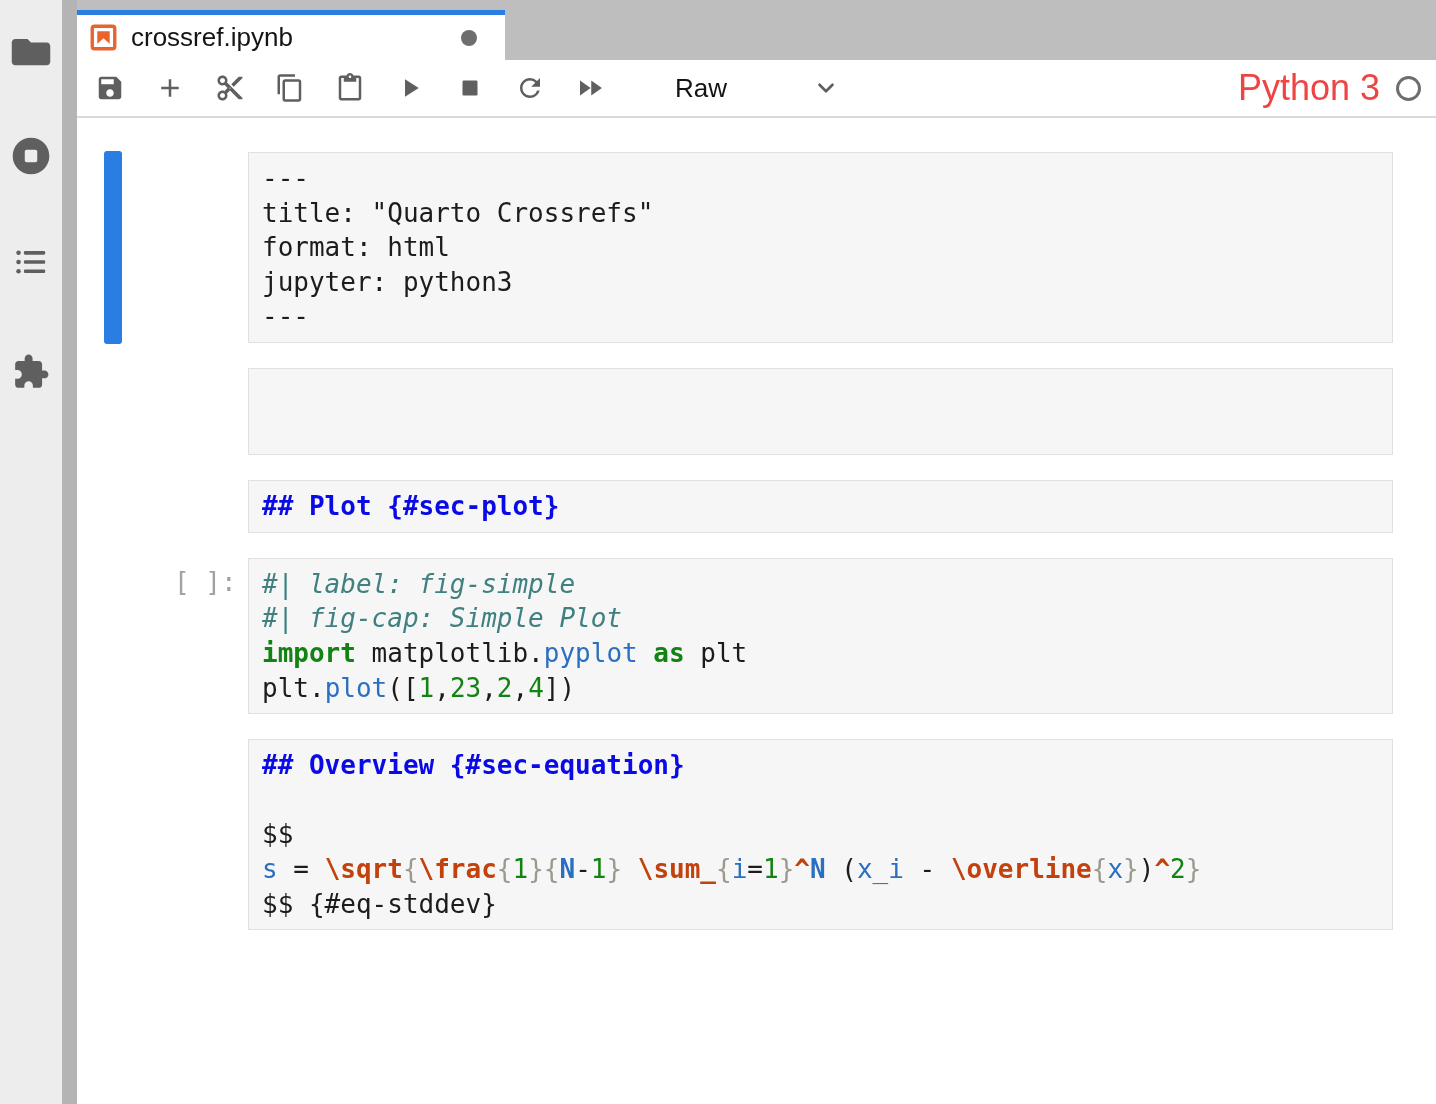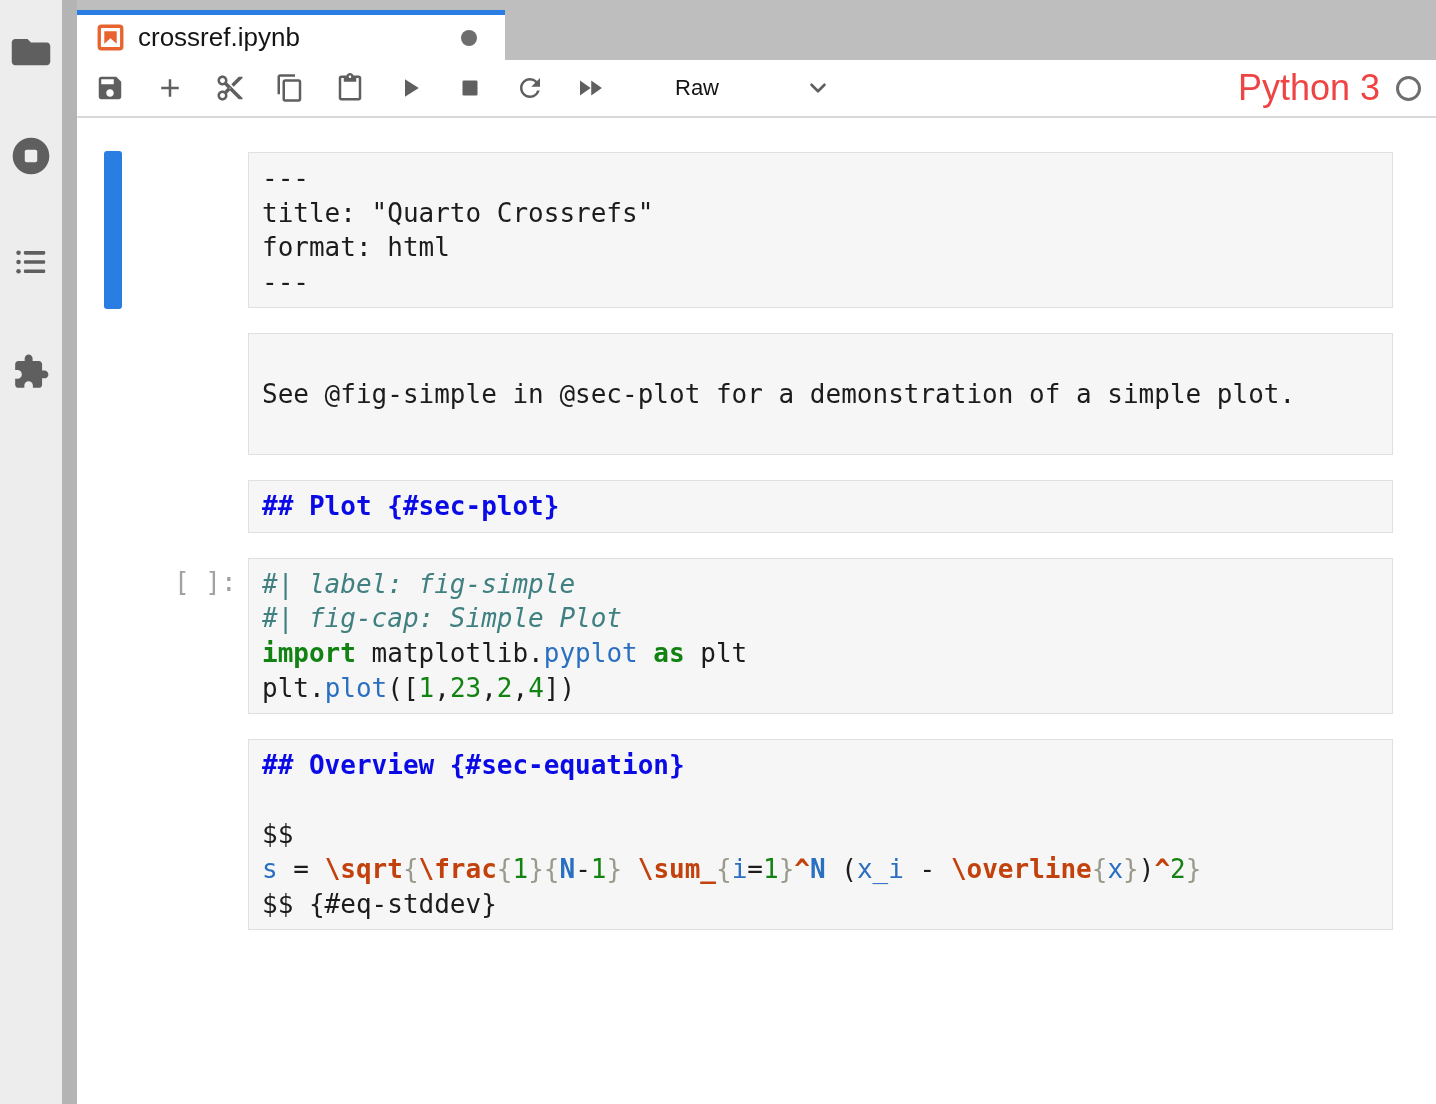--- a/index.html
+++ b/index.html
@@ -8,27 +8,27 @@
     background:#ffffff;font-family:"Liberation Sans",sans-serif;
   }
   
   .sidebar{position:absolute;left:0;top:0;width:62px;height:1104px;background:#ededed;z-index:3;}
   .side-icon{position:absolute;left:50%;transform:translateX(-50%);display:block;}
   .side-divider{position:absolute;left:62px;top:0;width:15px;height:1104px;background:#b4b4b4;z-index:3;}
   
   .main{position:absolute;left:77px;top:0;width:1359px;height:1104px;background:#ffffff;}
   .tabbar{height:60px;background:#bebebe;box-sizing:border-box;padding-top:10px;display:flex;}
   .tab{height:50px;width:428px;background:#ffffff;border-top:5px solid #2a7de2;box-sizing:border-box;
-       display:flex;align-items:center;padding-left:20px;}
+       display:flex;align-items:center;padding-left:13px;}
   .tab-title{font-size:26px;color:#141414;margin-left:14px;}
   .dirty-dot{width:16px;height:16px;border-radius:50%;background:#6e6e6e;margin-left:auto;margin-right:28px;}
   .toolbar{height:56px;background:#ffffff;border-bottom:2px solid #d9d9d9;display:flex;align-items:center;padding-left:18px;}
   .tbtn{width:30px;height:30px;margin-right:30px;display:flex;align-items:center;justify-content:center;flex:0 0 auto;}
   .celltype-dd{display:flex;align-items:center;}
-  .celltype-label{font-size:22px;color:#141414;margin-left:40px;}
+  .celltype-label{font-size:26px;color:#141414;margin-left:40px;}
   .chev{margin-left:86px;display:flex;align-items:center;}
   .kernel{margin-left:auto;display:flex;align-items:center;}
   .kernel-name{font-size:36px;color:#ef4444;}
   .kernel-status{width:25px;height:25px;border:3px solid #6e6e6e;border-radius:50%;box-sizing:border-box;
                  margin-left:16px;margin-right:15px;}
   
   .content{padding-top:34px;}
   .cell-row{position:relative;margin:0 43px 25px 171px;}
   .cell-box{background:#f6f6f6;border:1px solid #e0e0e0;padding:8px 13px;
             font-family:"DejaVu Sans Mono",monospace;font-size:26px;line-height:34.6px;color:#1c1c1c;}
@@ -158,27 +158,27 @@
   </div>
 
   <div class="content">
     <div>
         <div class="cell-row">
           <div class="sel-bar"></div>
           <div class="cell-box">
             <div class="cm-line"><span class="tk-plain">---</span></div>
             <div class="cm-line"><span class="tk-plain">title: "Quarto Crossrefs"</span></div>
             <div class="cm-line"><span class="tk-plain">format: html</span></div>
+            <div class="cm-line"><span class="tk-plain">jupyter: python3</span></div>
             <div class="cm-line"><span class="tk-plain">---</span></div>
           </div>
         </div>
         <div class="cell-row">
           <div class="cell-box">
             <div class="cm-line">&nbsp;</div>
-            <div class="cm-line"><span class="tk-plain">See @fig-simple in @sec-plot for a demonstration of a simple plot.</span></div>
             <div class="cm-line">&nbsp;</div>
           </div>
         </div>
         <div class="cell-row">
           <div class="cell-box">
             <div class="cm-line"><span class="tk-header">## Plot {#sec-plot}</span></div>
           </div>
         </div>
         <div class="cell-row">
           <div class="prompt">[ ]:</div>

